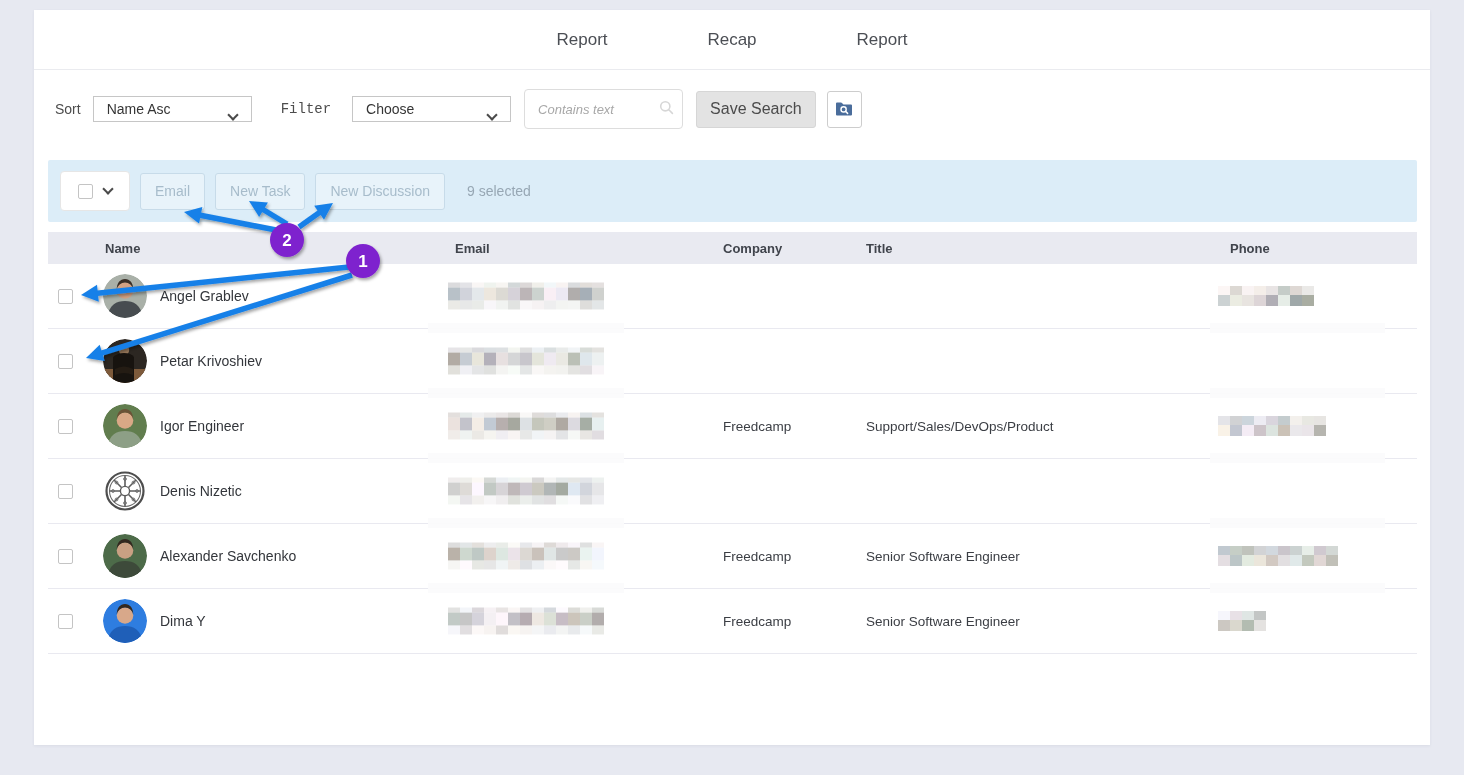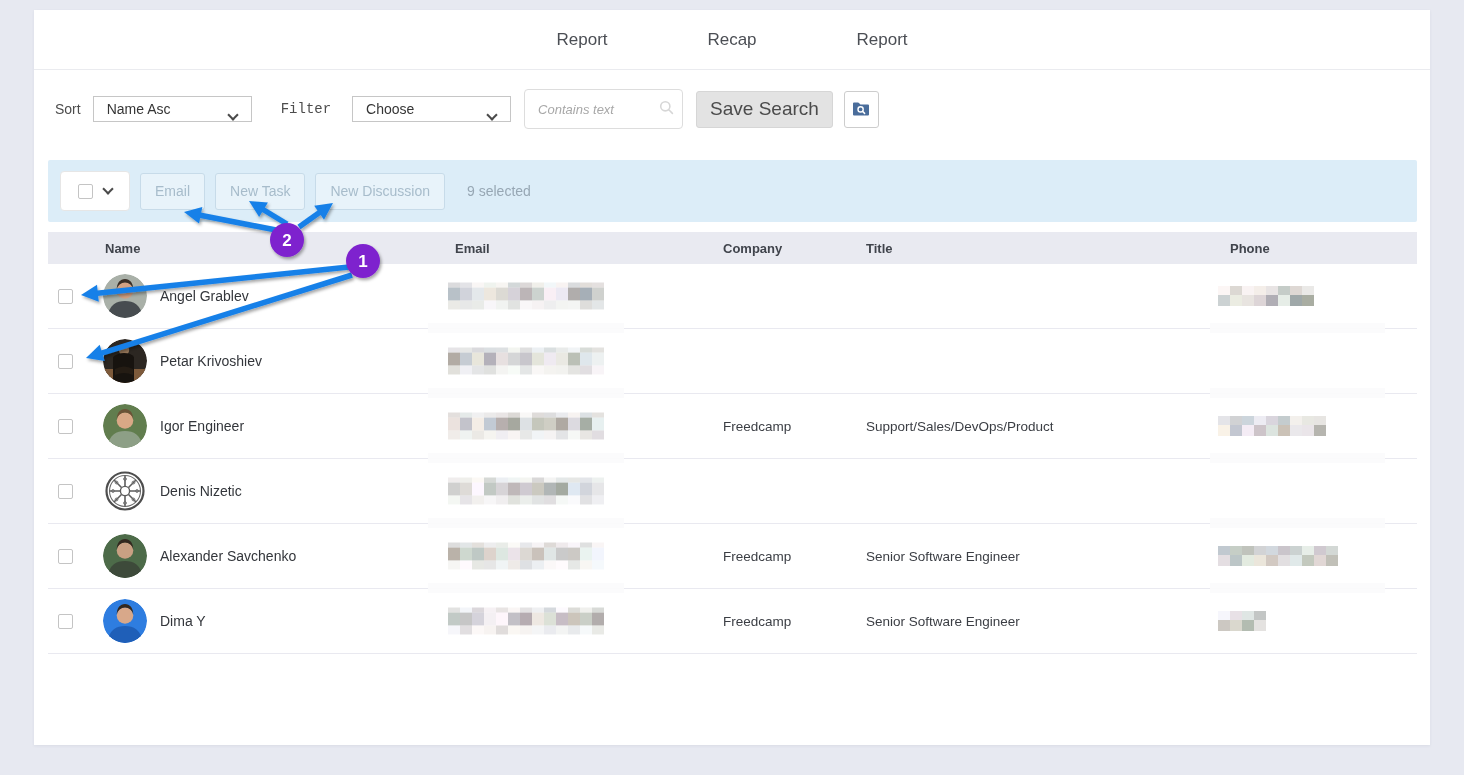--- a/index.html
+++ b/index.html
@@ -21,21 +21,21 @@
   .chev { position:absolute; right:14px; top:14px; width:8px; height:8px; border-right:2px solid #4a4a4a; border-bottom:2px solid #4a4a4a; transform:rotate(45deg); }
   .sel-sort { margin-left:12px; }
   .lbl-filter { margin-left:29px;font-family:Liberation Mono, monospace; }
   .sel-filter { margin-left:21px; }
   .search-wrap { position:relative; margin-left:13px; }
   .search-input { width:159px; height:40px; border:1px solid #dddddd; border-radius:4px; padding:0 30px 0 13px; font-size:13px; color:#444;
                   font-family:"Liberation Sans", sans-serif; outline:none; }
   .search-input::placeholder { color:#a8a8a8; font-style:italic; }
   .search-ico { position:absolute; right:9px; top:11px; opacity:.75; }
   .btn-save { margin-left:13px; height:37px; padding:0 13px; background:#e3e3e3; border:1px solid #d6d6d6; border-radius:3px;
-              font-size:19px; color:#4b4b4b; font-weight:500; font-family:"Liberation Sans", sans-serif; cursor:pointer; }
+              font-size:16px; color:#4b4b4b; font-weight:500; font-family:"Liberation Sans", sans-serif; cursor:pointer; }
   .btn-savedsearch { margin-left:11px; width:35px; height:37px; background:#fff; border:1px solid #cdcdcd; border-radius:3px;
                      display:flex; align-items:center; justify-content:center; cursor:pointer; }
 
   
   .action-bar { margin:31px 14px 0 14px; width:1369px; height:62px; background:#dcedf8; border-radius:2px; display:flex; align-items:center; }
   .select-all { margin-left:12px; width:70px; height:40px; background:#fff; border:1px solid #e6e6e6; border-radius:4px;
                 display:flex; align-items:center; justify-content:center; gap:11px; cursor:pointer; }
   .cb { width:15px; height:15px; border:1.5px solid #c4c4c4; border-radius:2px; background:#fff; }
   .sa-chev { width:8px; height:8px; border-right:2.5px solid #4a4a4a; border-bottom:2.5px solid #4a4a4a; transform:rotate(45deg); margin-top:-4px; }
   .ab-btn { margin-left:10px; height:37px; padding:0 14px; border:1px solid #c7dbe9; border-radius:3px; background:rgba(255,255,255,.35);

